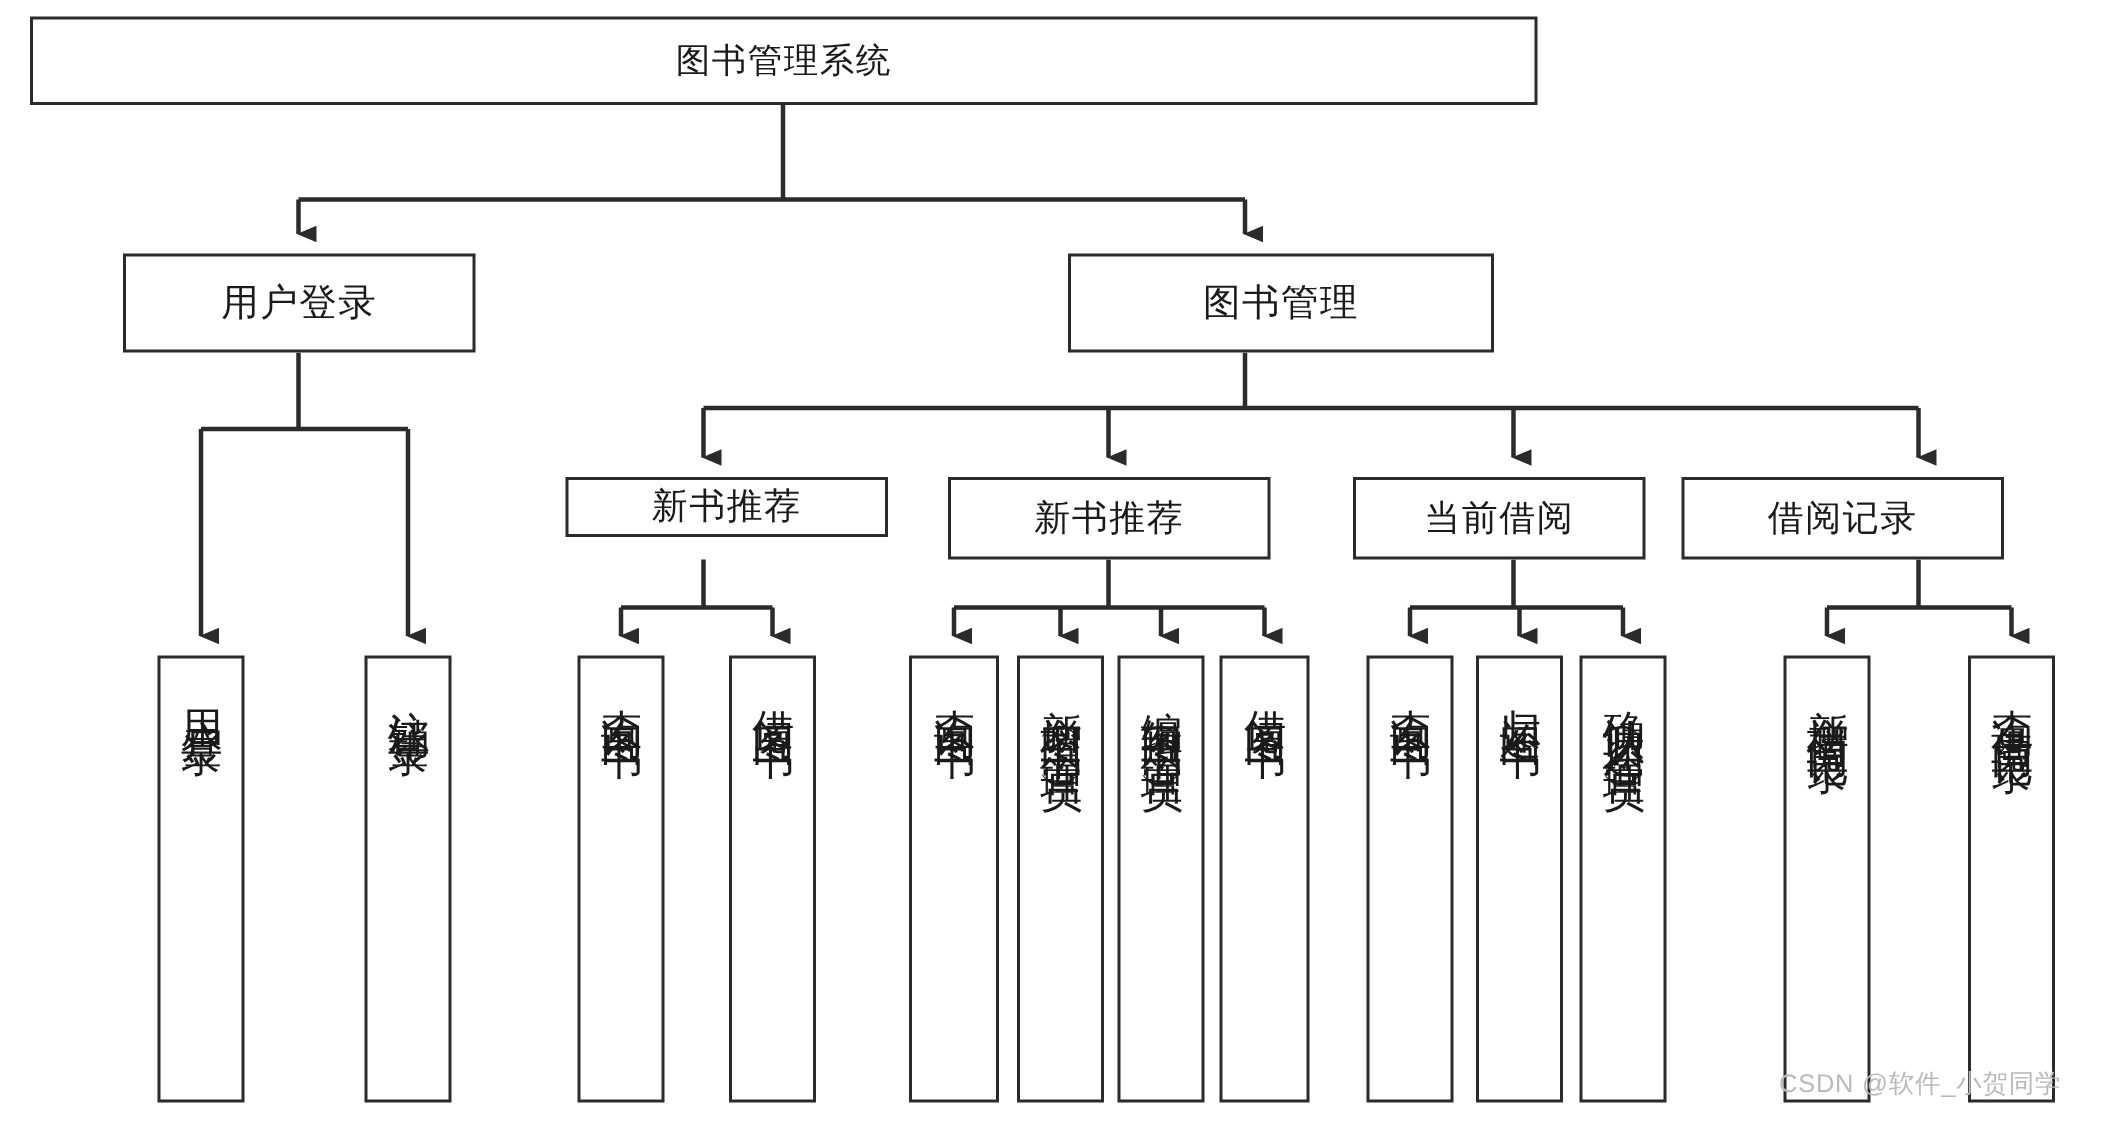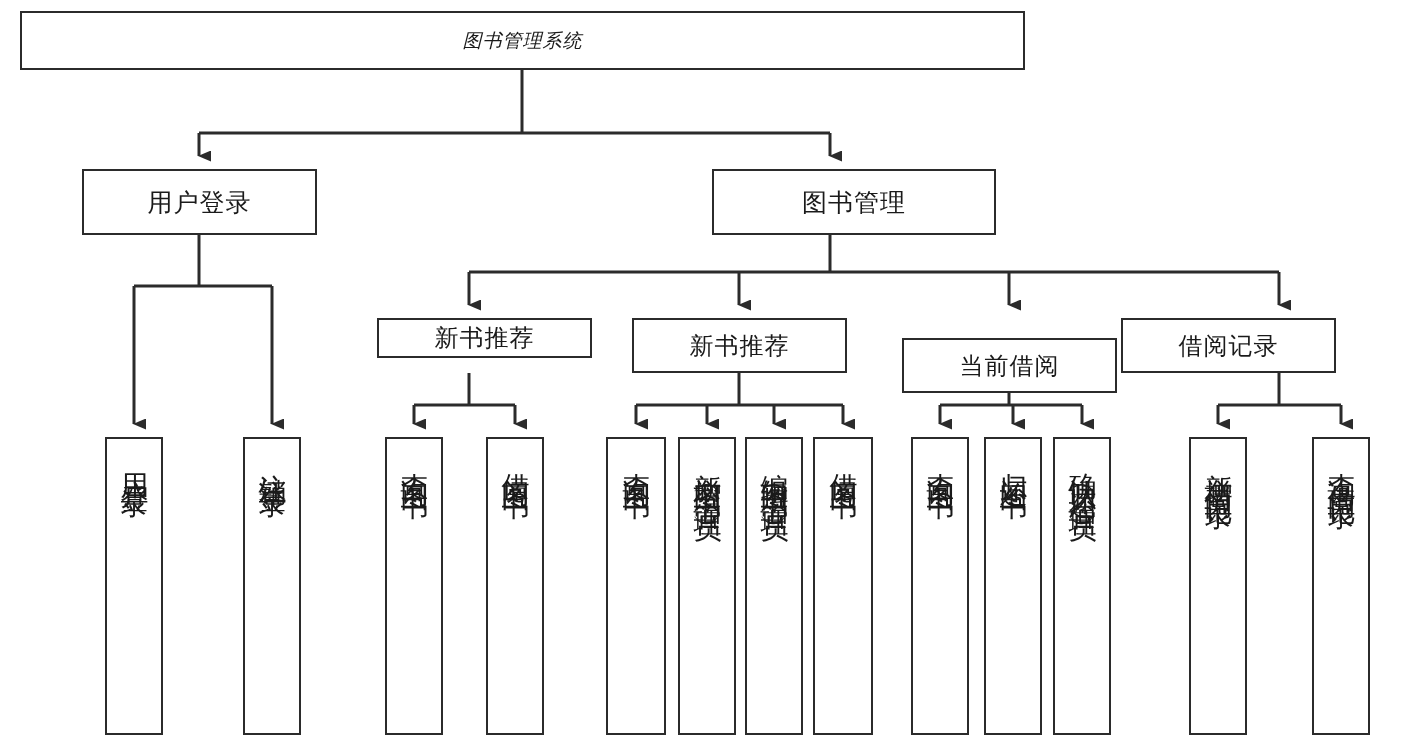--- a/index.html
+++ b/index.html
@@ -4,21 +4,21 @@
 <style>
   html,body{margin:0;padding:0;background:#ffffff;}
   body{width:1405px;height:747px;overflow:hidden;
        font-family:"Liberation Sans","DejaVu Sans",sans-serif;}
   #stage{position:relative;width:1405px;height:747px;background:#ffffff;}
   #wires{position:absolute;left:0;top:0;width:1405px;height:747px;}
   .node{position:absolute;box-sizing:border-box;background:#ffffff;
         border:2.5px solid #2b2b2b;display:flex;align-items:center;justify-content:center;}
   .node .lbl{color:#1a1a1a;white-space:nowrap;line-height:1.0;}
   .node.h .lbl{font-size:25px;letter-spacing:1px;}
-  .node.root .lbl{font-size:19px;letter-spacing:1px;font-style:italic;}
+  .node.root .lbl{font-size:23px;letter-spacing:1px;}
   .node.lv3 .lbl{font-size:24px;letter-spacing:1px;}
   .node.leaf{align-items:flex-start;justify-content:center;padding-top:12px;}
   .node.leaf .lbl{writing-mode:vertical-rl;text-orientation:upright;
         font-size:28px;letter-spacing:6px;line-height:1.0;white-space:nowrap;}
   #watermark{position:absolute;left:1186px;top:711px;font-size:17px;
         color:#b9b9b9;white-space:nowrap;letter-spacing:0.5px;}
 </style>
 </head>
 <body>
 
@@ -84,21 +84,21 @@
   <div class="node h" style="left:712px;top:169px;width:284px;height:66px;">
     <span class="lbl">图书管理</span>
   </div>
 
   <div class="node lv3" style="left:377px;top:318px;width:215px;height:40px;">
     <span class="lbl">新书推荐</span>
   </div>
   <div class="node lv3" style="left:632px;top:318px;width:215px;height:55px;">
     <span class="lbl">新书推荐</span>
   </div>
-  <div class="node lv3" style="left:902px;top:318px;width:215px;height:55px;margin-top:20px;">
+  <div class="node lv3" style="left:902px;top:318px;width:195px;height:55px;">
     <span class="lbl">当前借阅</span>
   </div>
   <div class="node lv3" style="left:1121px;top:318px;width:215px;height:55px;">
     <span class="lbl">借阅记录</span>
   </div>
 
   <div class="node leaf" style="left:105px;top:437px;width:58px;height:298px;">
     <span class="lbl">用户登录</span>
   </div>
   <div class="node leaf" style="left:243px;top:437px;width:58px;height:298px;">
@@ -131,13 +131,14 @@
   <div class="node leaf" style="left:1053px;top:437px;width:58px;height:298px;">
     <span class="lbl">确认归还（管理员）</span>
   </div>
   <div class="node leaf" style="left:1189px;top:437px;width:58px;height:298px;">
     <span class="lbl">新增借阅记录</span>
   </div>
   <div class="node leaf" style="left:1312px;top:437px;width:58px;height:298px;">
     <span class="lbl">查询借阅记录</span>
   </div>
 
+  <div id="watermark">CSDN @软件_小贺同学</div>
 </div>
 
 </body></html>

